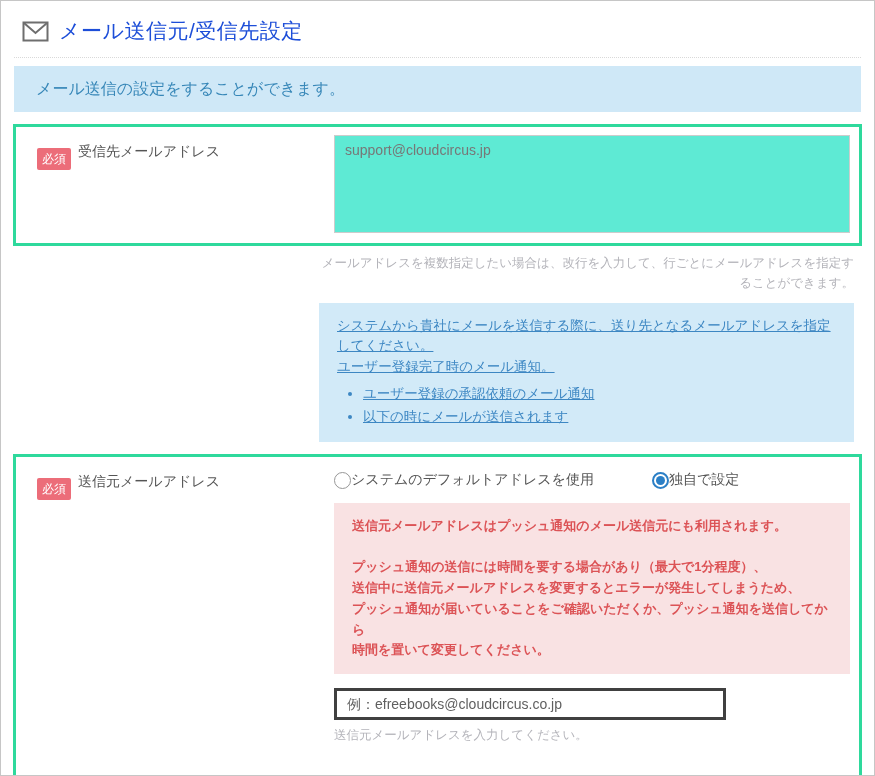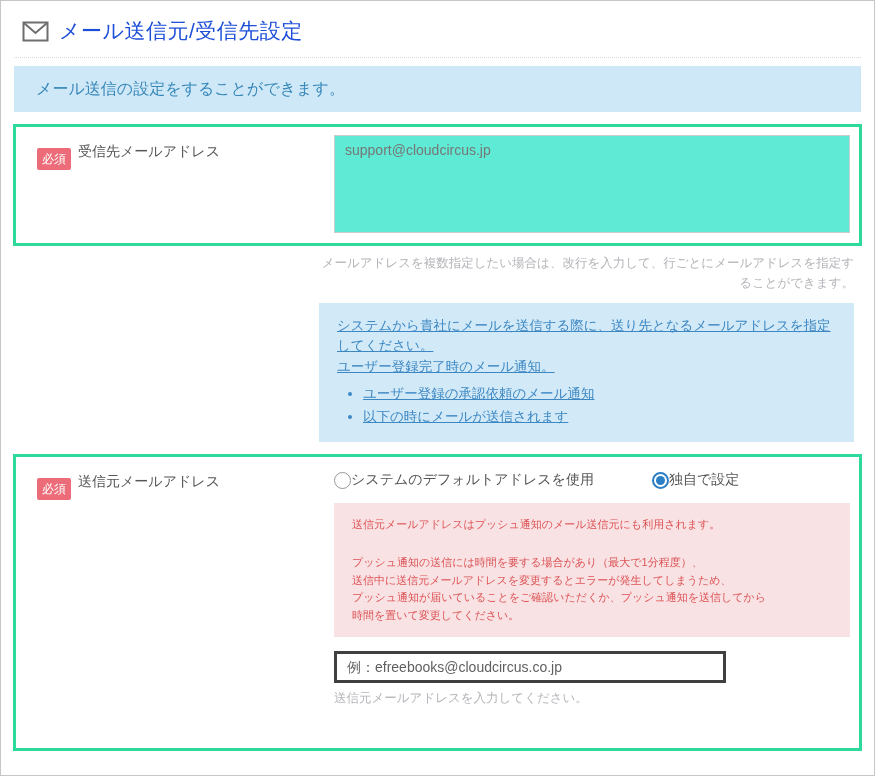--- a/index.html
+++ b/index.html
@@ -130,23 +130,24 @@
     content:""; width:9px; height:9px; border-radius:50%;
     background:#2b7fc6;
   }
   .radio-label { font-size:14px; color:#555; }
 
   
   .warning-box {
     margin-top:14px;
     background:#f9e2e3;
     color:#dc5356;
-    font-size:11px;
+    font-size:13px;
     line-height:1.6;
     padding:13px 18px;
+    font-weight:bold;
   }
   .warning-box .warn-first { margin-bottom:20px; }
   .warning-box .warn-body { white-space:pre-line; }
 
   .bottom-row { margin-top:18px; padding-bottom:7px; }
 </style>
 </head>
 <body>
 
 <div class="page">

